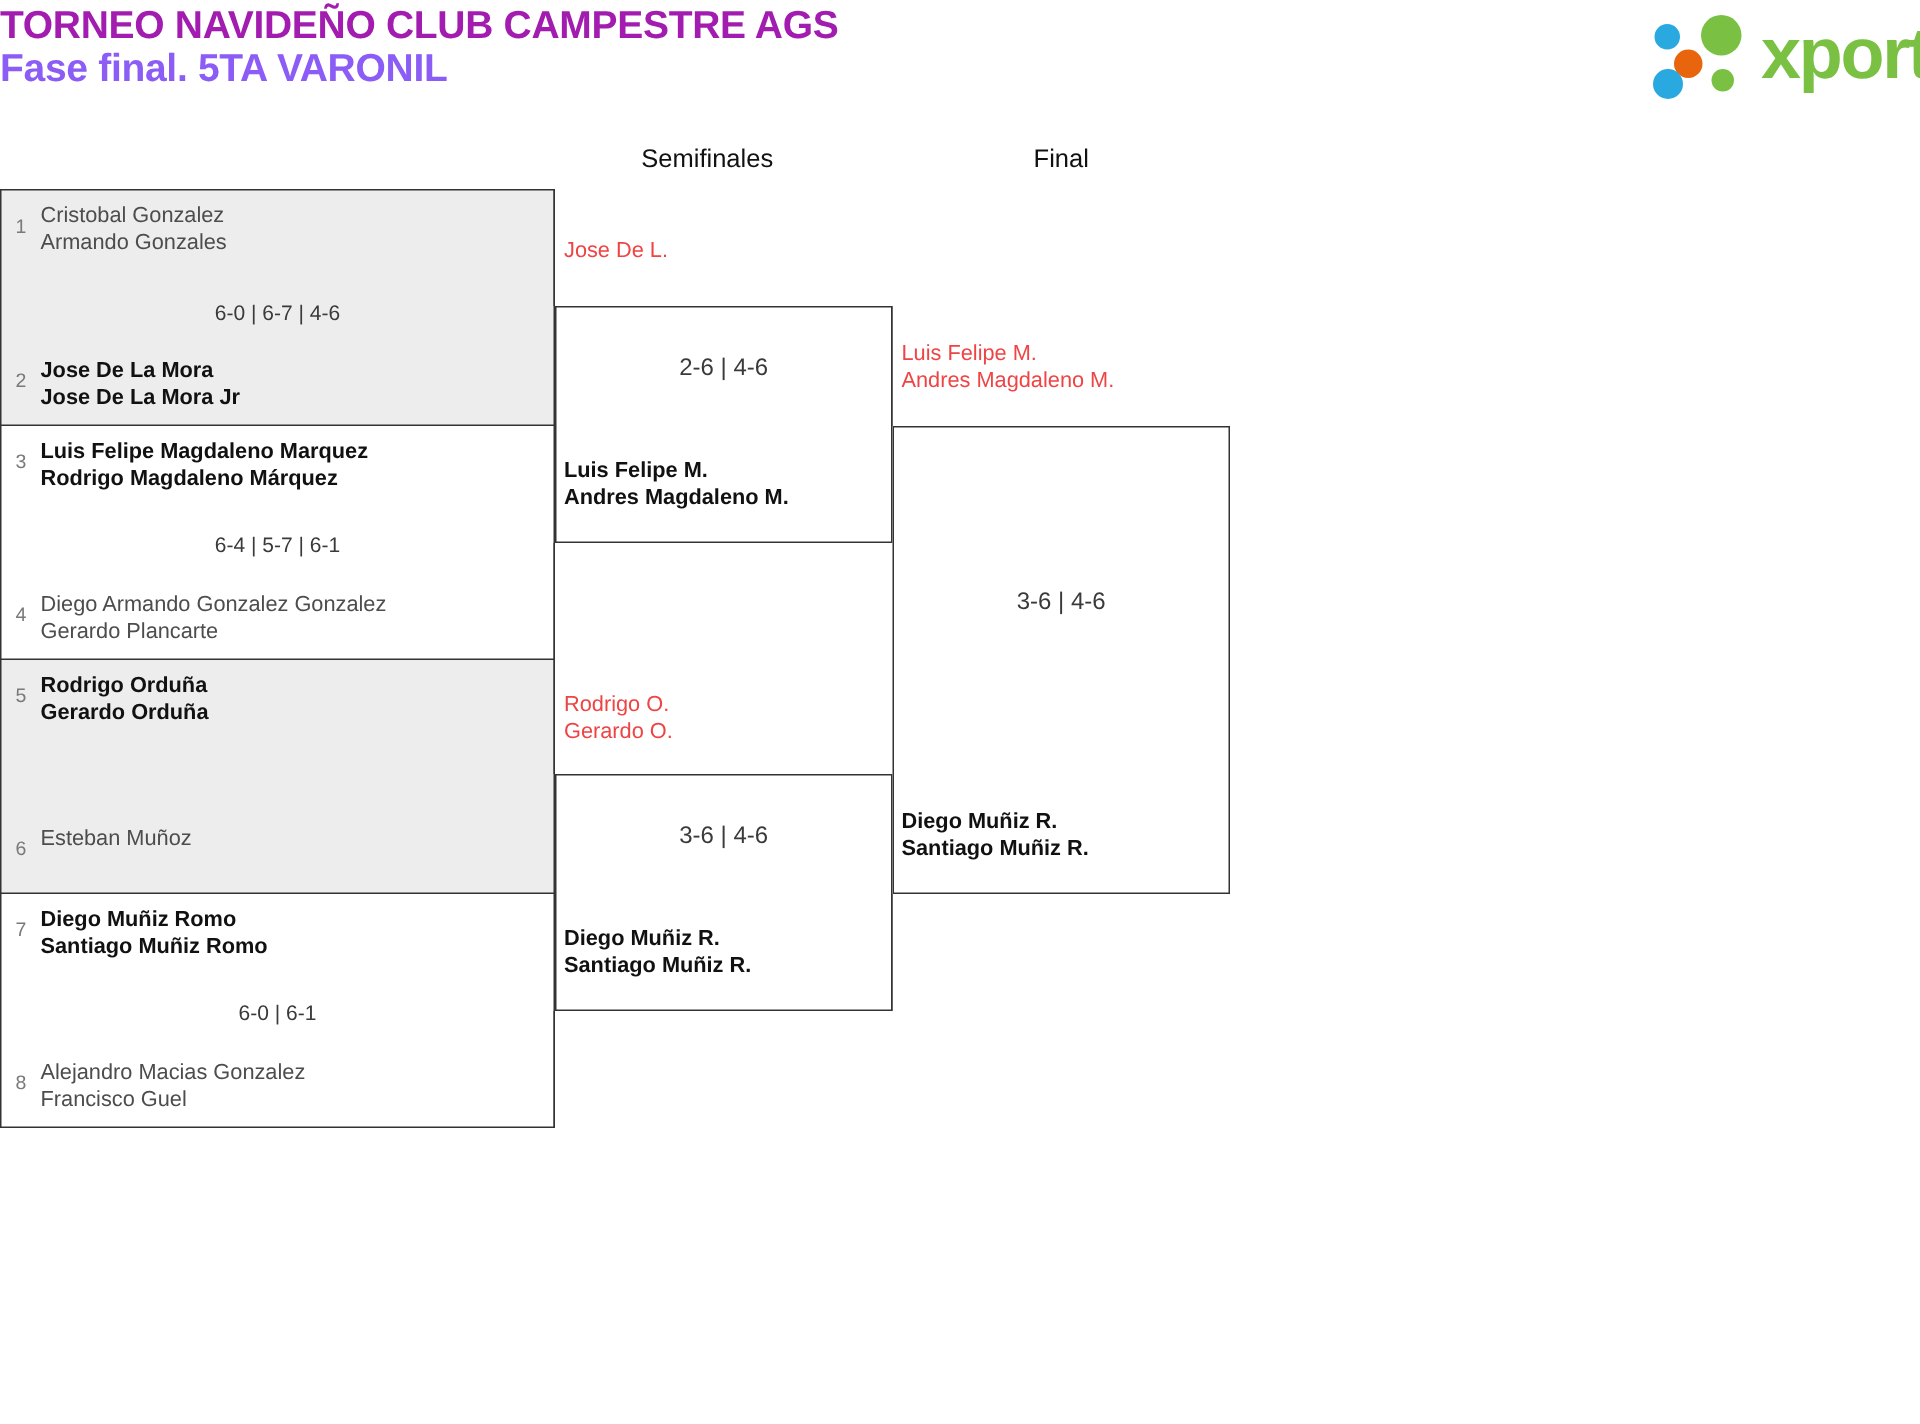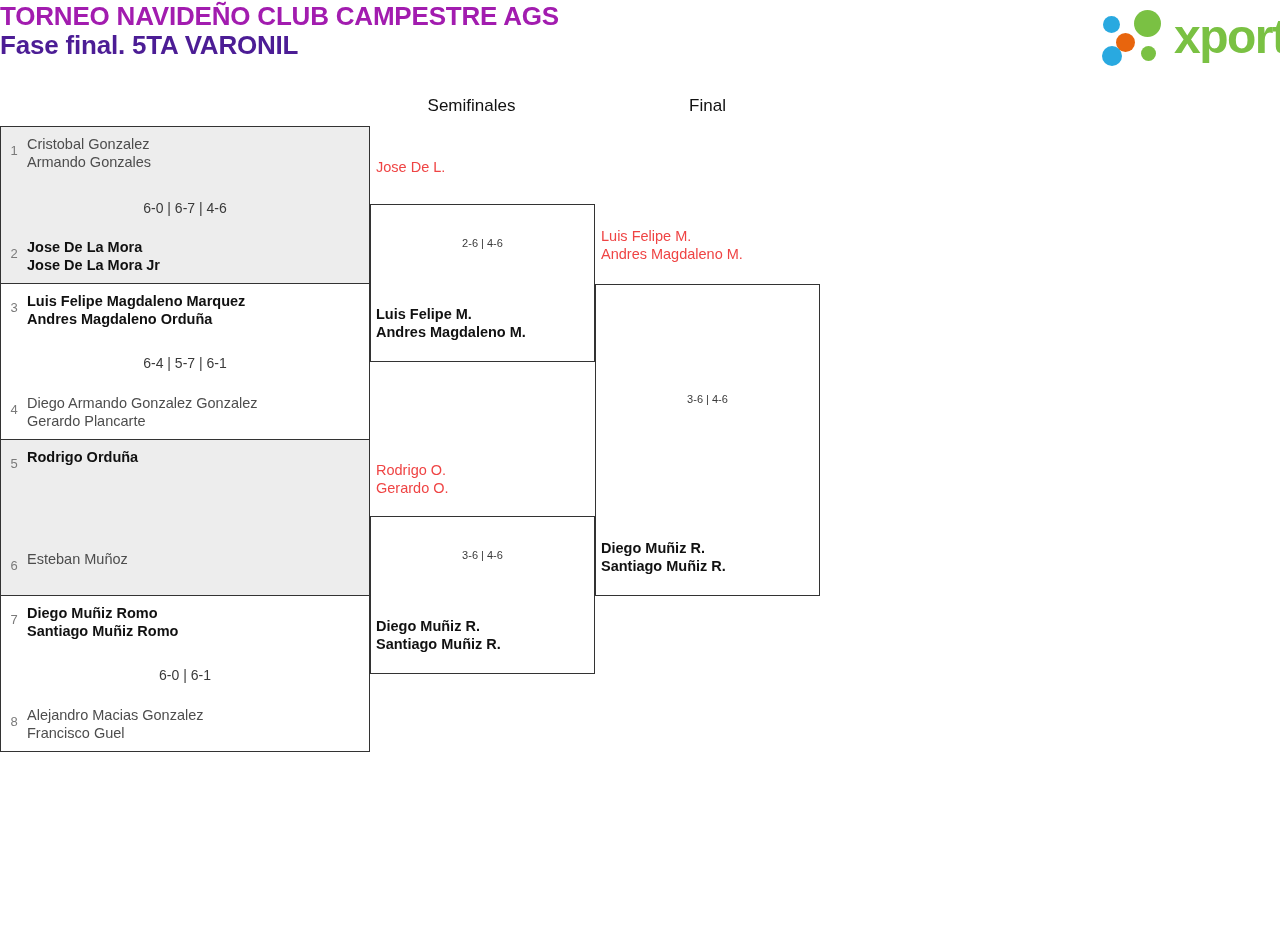--- a/index.html
+++ b/index.html
@@ -28,21 +28,21 @@
     font-size: 26px;
     font-weight: 700;
     letter-spacing: -0.2px;
     color: #a21caf;
     white-space: nowrap;
   }
   .title-line2 {
     font-size: 26px;
     font-weight: 700;
     letter-spacing: -0.2px;
-    color: #4c1d95;
+    color: #8b5cf6;
     white-space: nowrap;
   }
 
   
   #logo {
     position: absolute;
     left: 1100px; top: 6px;
     width: 226px; height: 62px;
   }
   #logo-dots { position: absolute; left: 0; top: 0; width: 84px; height: 62px; }
@@ -133,21 +133,21 @@
     font-size: 14.5px;
     line-height: 18px;
     color: #ef4444;
     white-space: nowrap;
   }
   .rnd-names.winner { color: #111111; font-weight: 700; }
 
   .rnd-score {
     position: absolute;
     text-align: center;
-    font-size: 11px;
+    font-size: 16px;
     color: #3a3a3a;
     line-height: 1;
     white-space: nowrap;
   }
 
   
   .conn {
     position: absolute;
     background: #333333;
   }
@@ -196,38 +196,39 @@
         <div>Jose De La Mora Jr</div>
       </div>
     </div>
   </div>
 
   <div class="qf-match" style="top:284px; height:156px; border-top:none;">
     <div class="slot" style="top:8px;">
       <div class="seed">3</div>
       <div class="players winner">
         <div>Luis Felipe Magdaleno Marquez</div>
-        <div>Andres Magdaleno Orduña</div>
+        <div>Rodrigo Magdaleno Márquez</div>
       </div>
     </div>
     <div class="score" style="top:72px;">6-4 | 5-7 | 6-1</div>
     <div class="slot" style="top:110px;">
       <div class="seed">4</div>
       <div class="players">
         <div>Diego Armando Gonzalez Gonzalez</div>
         <div>Gerardo Plancarte</div>
       </div>
     </div>
   </div>
 
   <div class="qf-match shaded" style="top:440px; height:156px; border-top:none;">
     <div class="slot" style="top:8px;">
       <div class="seed">5</div>
       <div class="players winner">
         <div>Rodrigo Orduña</div>
+        <div>Gerardo Orduña</div>
       </div>
     </div>
     <div class="slot" style="top:110px;">
       <div class="seed">6</div>
       <div class="players">
         <div>Esteban Muñoz</div>
       </div>
     </div>
   </div>
 

